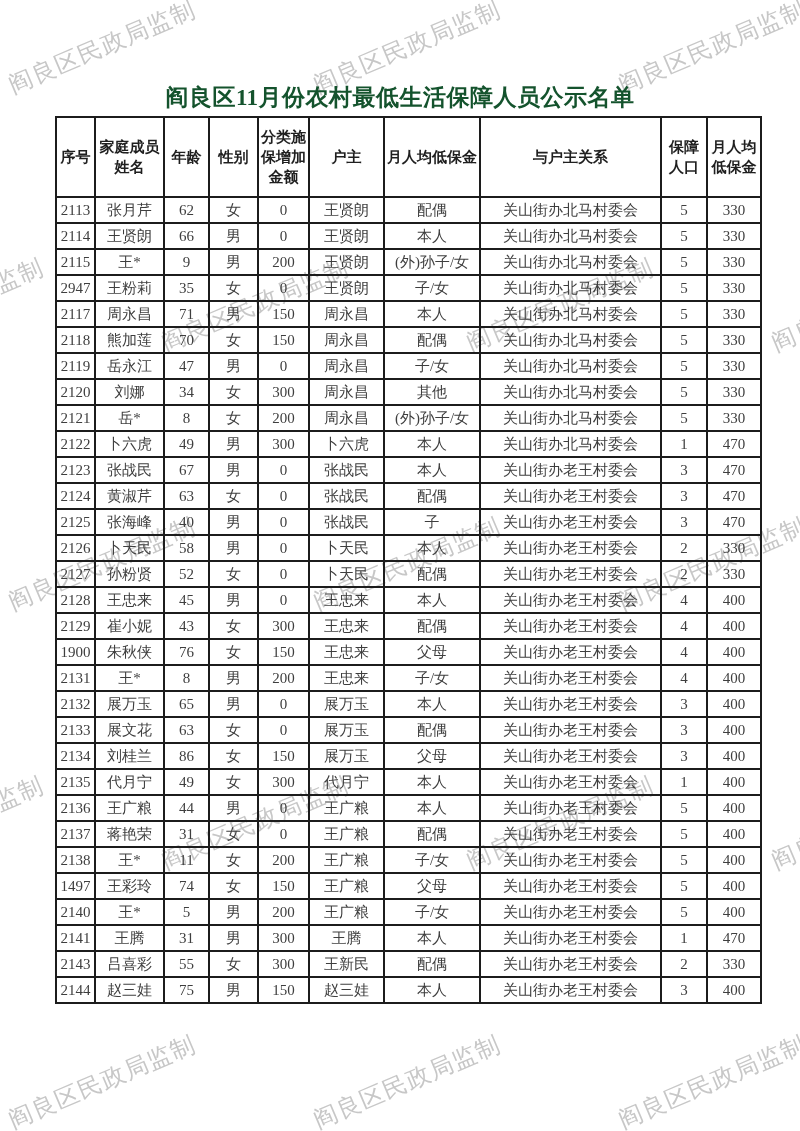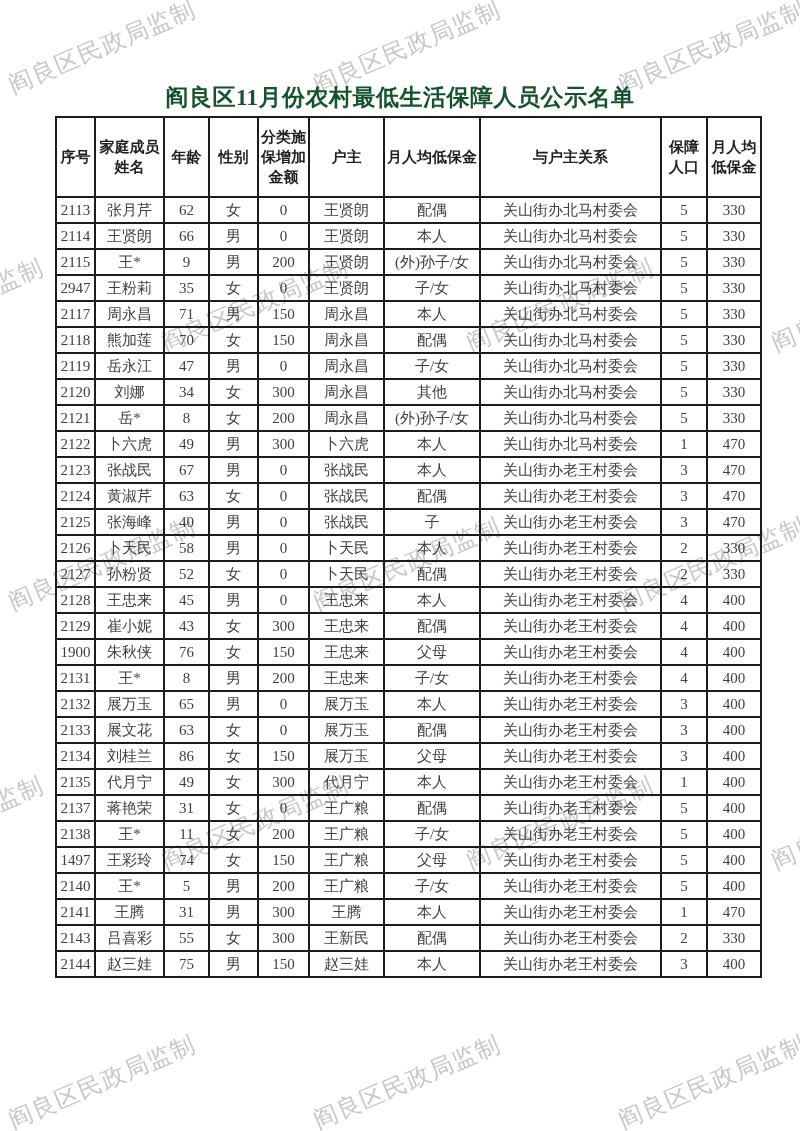--- a/index.html
+++ b/index.html
@@ -401,20 +401,32 @@
           <td>49</td>
           <td>女</td>
           <td>300</td>
           <td>代月宁</td>
           <td>本人</td>
           <td>关山街办老王村委会</td>
           <td>1</td>
           <td>400</td>
         </tr>
         <tr>
+          <td>2136</td>
+          <td>王广粮</td>
+          <td>44</td>
+          <td>男</td>
+          <td>0</td>
+          <td>王广粮</td>
+          <td>本人</td>
+          <td>关山街办老王村委会</td>
+          <td>5</td>
+          <td>400</td>
+        </tr>
+        <tr>
           <td>2137</td>
           <td>蒋艳荣</td>
           <td>31</td>
           <td>女</td>
           <td>0</td>
           <td>王广粮</td>
           <td>配偶</td>
           <td>关山街办老王村委会</td>
           <td>5</td>
           <td>400</td>

